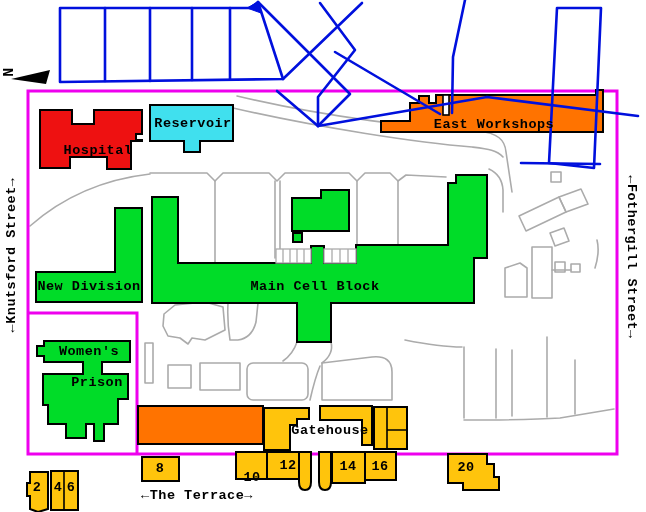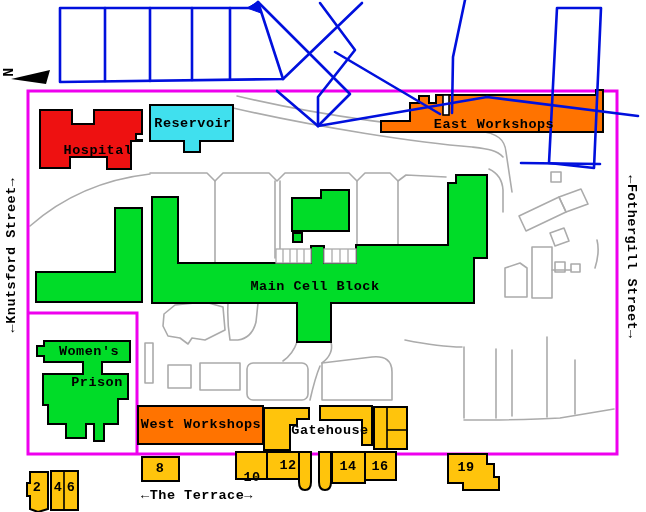--- a/index.html
+++ b/index.html
@@ -146,28 +146,28 @@
 
   <div class="lbl rotccw big" style="left:9px;top:72px;">N</div>
 
   <div class="lbl rotccw" style="left:12px;top:255px;">←Knutsford Street→</div>
   <div class="lbl rotcw" style="left:631px;top:257px;">←Fothergill Street→</div>
   <div class="lbl" style="left:197px;top:496px;">←The Terrace→</div>
 
   <div class="lbl" style="left:98px;top:135px;margin-top:16px;">Hospital</div>
   <div class="lbl" style="left:193px;top:124px;">Reservoir</div>
   <div class="lbl" style="left:494px;top:125px;">East Workshops</div>
+  <div class="lbl" style="left:89px;top:287px;">New Division</div>
   <div class="lbl" style="left:315px;top:287px;">Main Cell Block</div>
   <div class="lbl" style="left:89px;top:352px;">Women's</div>
   <div class="lbl" style="left:88px;top:383px;margin-left:9px;">Prison</div>
-  <div class="lbl" style="left:201px;top:425px;">West Workshops</div>
   <div class="lbl" style="left:330px;top:431px;">Gatehouse</div>
 
   <div class="lbl" style="left:37px;top:488px;">2</div>
   <div class="lbl" style="left:58px;top:488px;">4</div>
   <div class="lbl" style="left:71px;top:488px;">6</div>
   <div class="lbl" style="left:160px;top:469px;">8</div>
   <div class="lbl" style="left:252px;top:478px;">10</div>
   <div class="lbl" style="left:288px;top:466px;">12</div>
   <div class="lbl" style="left:348px;top:467px;font-family:Liberation Mono, monospace;">14</div>
   <div class="lbl" style="left:380px;top:467px;">16</div>
-  <div class="lbl" style="left:466px;top:468px;">19</div>
+  <div class="lbl" style="left:466px;top:468px;">20</div>
 </div>
 
 </body></html>

